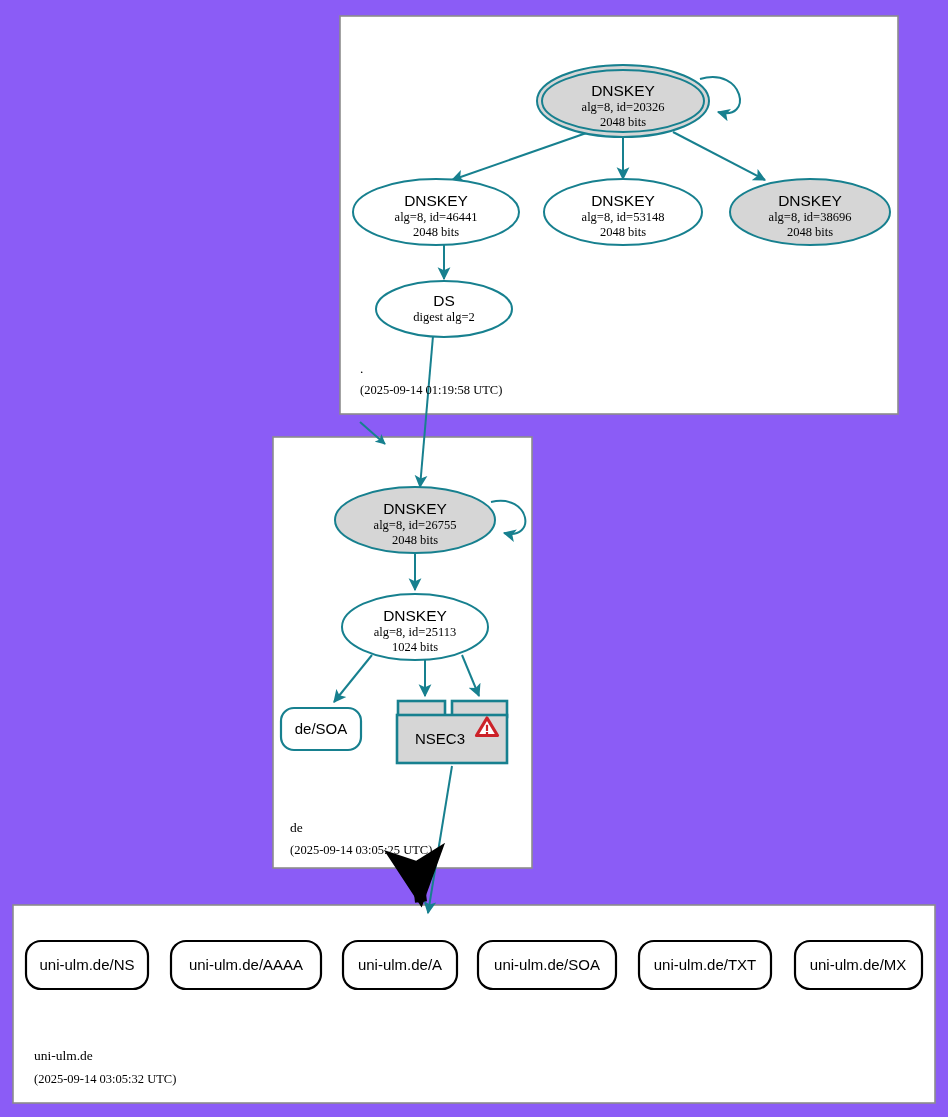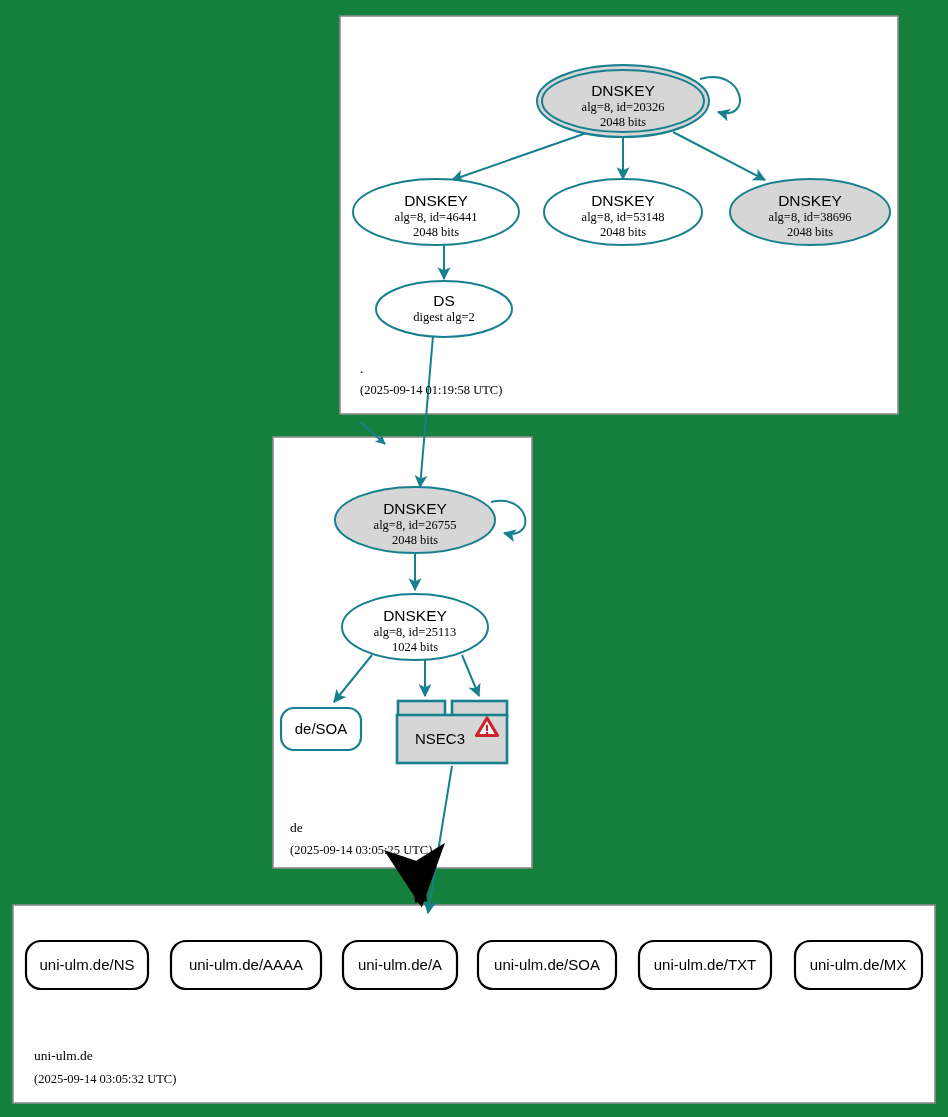--- a/index.html
+++ b/index.html
@@ -7,21 +7,21 @@
     padding: 0;
     background: #ffffff;
   }
   body {
     font-family: "Liberation Sans", sans-serif;
   }
   #stage {
     position: relative;
     width: 948px;
     height: 1117px;
-    background: #15803d;
+    background: #8b5cf6;
     overflow: hidden;
   }
   #graph-svg {
     position: absolute;
     left: 0;
     top: 0;
     width: 948px;
     height: 1117px;
   }
   text {

